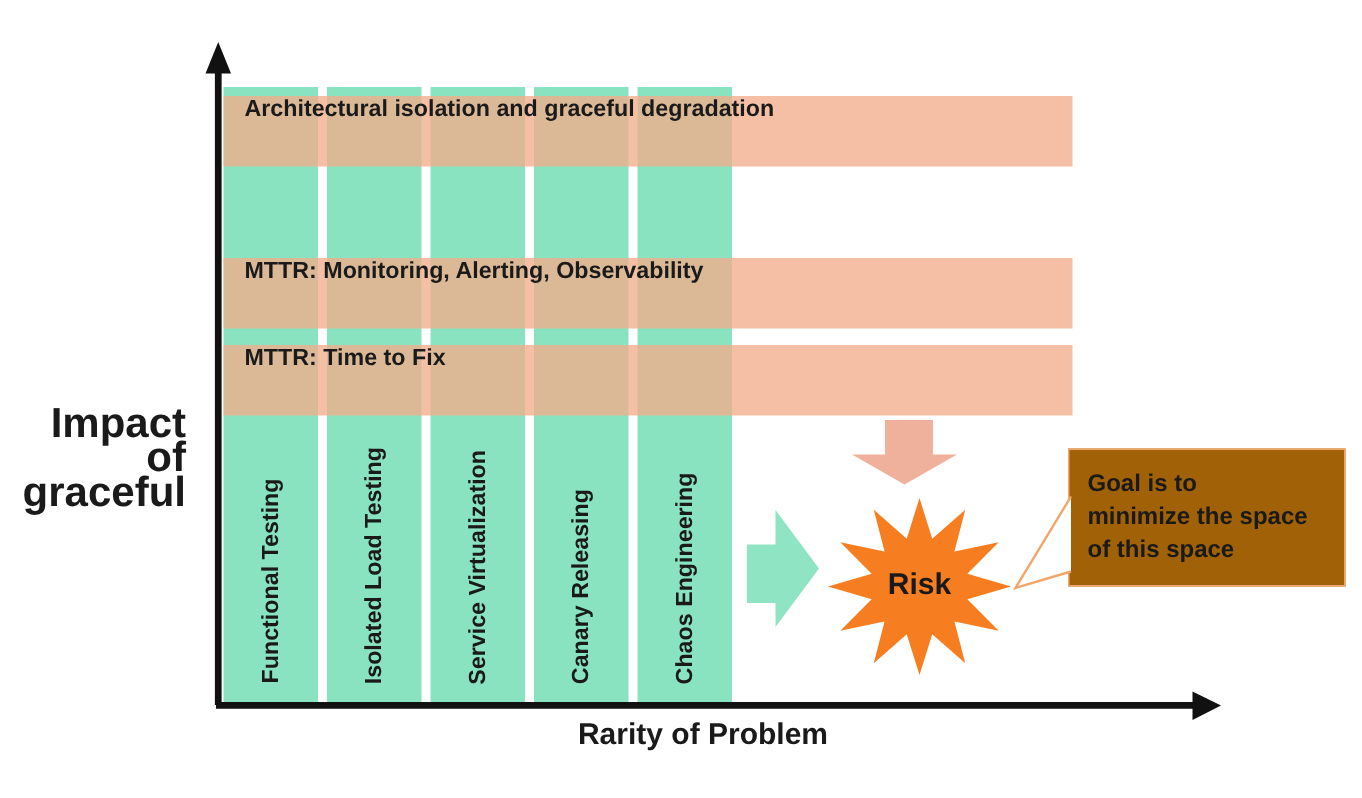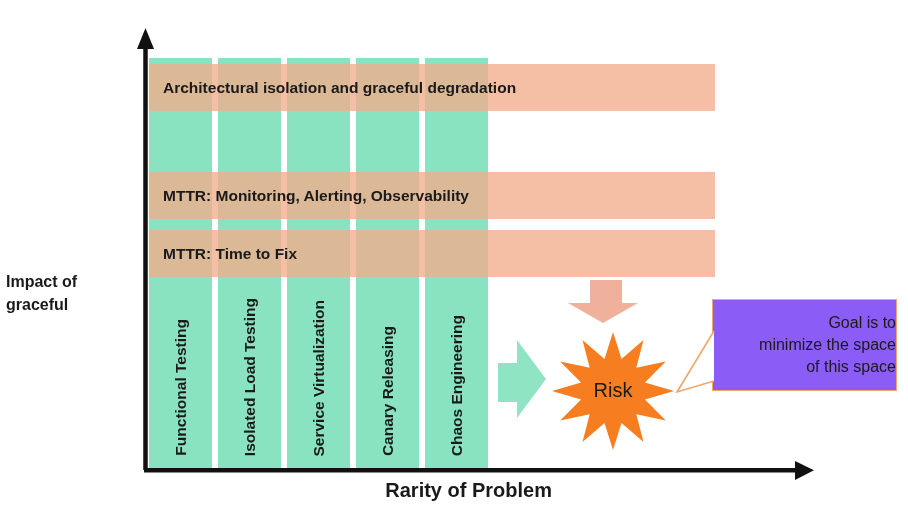--- a/index.html
+++ b/index.html
@@ -41,76 +41,74 @@
     color: var(--text-color);
   }
   
   .bar {
     position: absolute;
     left: 149px;
     width: 566px;
     height: 47px;
     background: var(--bar-fill);
     display: flex;
-    align-items: center;
   }
   .bar-label {
     padding-left: 14px;
     font-weight: bold;
     font-size: 15.5px;
     color: var(--text-color);
     white-space: nowrap;
   }
   .y-axis-label {
     position: absolute;
     left: 6px;
     top: 270px;
     width: 118px;
-    text-align: left;
+    text-align: right;
     font-weight: bold;
-    font-size: 16px;
+    font-size: 28px;
     line-height: 23px;
     color: var(--text-color);
   }
   .x-axis-label {
     position: absolute;
     left: 352px;
     top: 479px;
     width: 200px;
     text-align: right;
     font-weight: bold;
     font-size: 20px;
     color: var(--text-color);
   }
   .callout {
     position: absolute;
     left: 712px;
     top: 299px;
     width: 185px;
     height: 92px;
     box-sizing: border-box;
-    background: #8b5cf6;
+    background: #a16207;
     border: 1.6px solid var(--callout-border);
     display: flex;
     flex-direction: column;
     justify-content: center;
     padding-left: 12px;
-    font-weight: normal;
+    font-weight: bold;
     font-size: 16px;
     line-height: 22px;
     color: var(--text-color);
-    text-align: right;
   }
   .risk-label {
     position: absolute;
     left: 563px;
     top: 379px;
     width: 100px;
     text-align: center;
-    font-weight: normal;
+    font-weight: bold;
     font-size: 20px;
     color: var(--text-color);
   }
   .overlay {
     position: absolute;
     left: 0;
     top: 0;
     pointer-events: none;
   }
   .axis-line { stroke: var(--axis-color); stroke-width: 4.5; }

